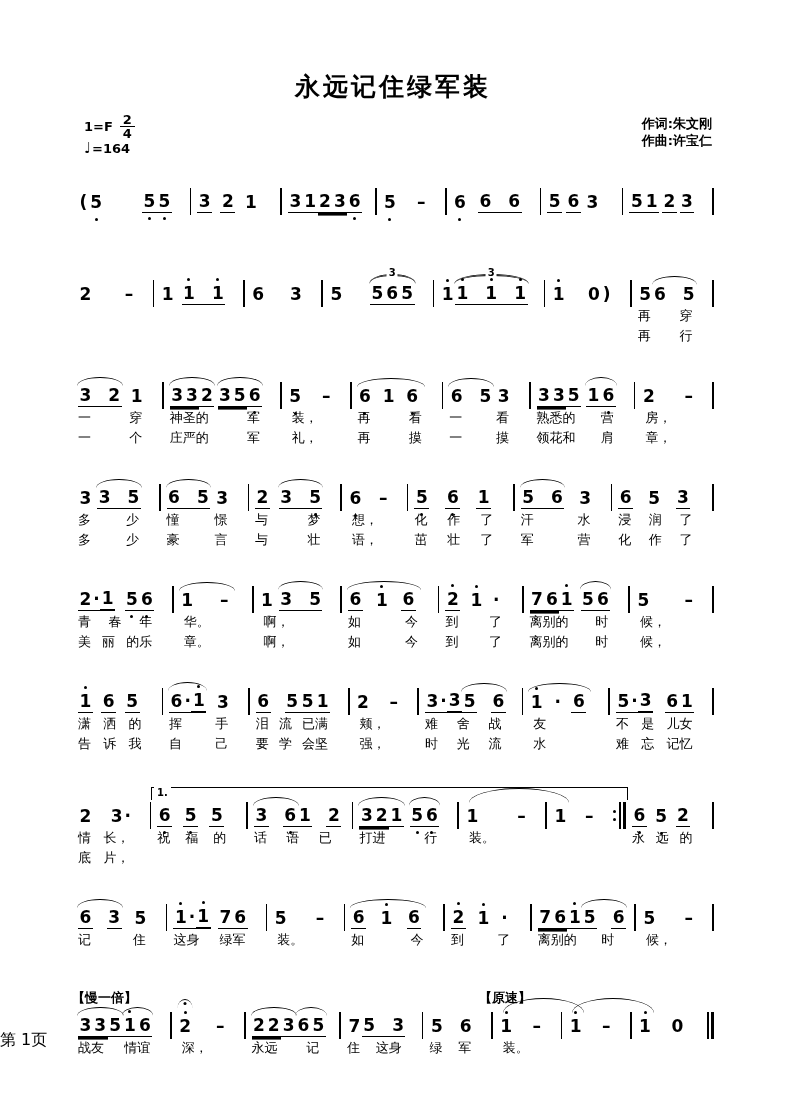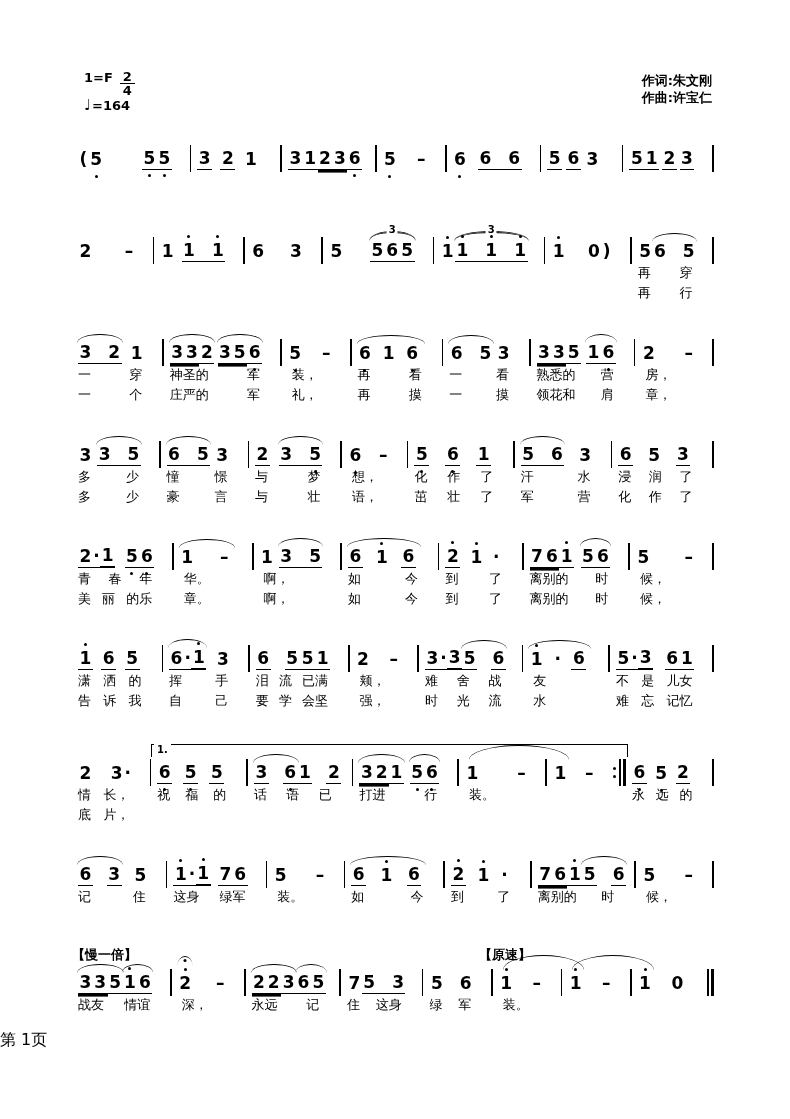--- a/index.html
+++ b/index.html
@@ -2,21 +2,21 @@
 <html><head>
 <meta charset="utf-8">
 <style>
   html,body{margin:0;padding:0;background:#fff;}
   body{width:790px;height:1119px;position:relative;overflow:hidden;
        font-family:"DejaVu Sans",sans-serif;color:#000;}
   .sheet{padding:70px 76px 0 72px;}
   .title{text-align:center;font-size:25px;font-weight:bold;letter-spacing:3px;margin:0 0 10px 0;}
   .meta{position:relative;height:58px;}
   .keyblock{position:absolute;left:12px;top:0;font-size:13px;font-weight:bold;}
-  .keyrow{display:flex;height:26px;}
+  .keyrow{display:flex;align-items:center;height:26px;}
   .frac{display:inline-block;text-align:center;margin-left:7px;line-height:13px;}
   .frac .fn{display:block;border-bottom:1.5px solid #000;padding:0 3px;}
   .frac .fd{display:block;padding:0 3px;}
   .temporow{display:flex;align-items:center;height:18px;}
   .tnote{font-size:15px;margin-right:1px;}
   .credits{position:absolute;right:2px;top:2px;font-size:13px;font-weight:bold;line-height:17px;text-align:left;}
   #score{margin-top:4px;}
   .line{position:relative;padding-top:14px;}
   .line.padded{padding-top:26px;}
   .measures{position:relative;display:flex;}
@@ -58,20 +58,21 @@
   .vlab{position:absolute;left:2px;top:-1px;font-size:10px;font-weight:bold;background:#fff;padding:0 3px;line-height:11px;}
   .tie{position:absolute;top:-15px;height:14px;border-top:1.6px solid #000;
        border-radius:50% 50% 0 0/100% 100% 0 0;}
   .ann{position:absolute;top:-24px;font-size:13px;font-weight:bold;white-space:nowrap;}
   .footer{position:absolute;left:0;right:0;top:1030px;font-size:16px;}
 </style>
 </head>
 <body>
 
 <div class="sheet">
+  <h1 class="title">永远记住绿军装</h1>
   <div class="meta">
     <div class="keyblock">
       <div class="keyrow">
         <span>1=F</span>
         <span class="frac">
           <span class="fn">2</span>
           <span class="fd">4</span>
         </span>
       </div>
       <div class="temporow">

